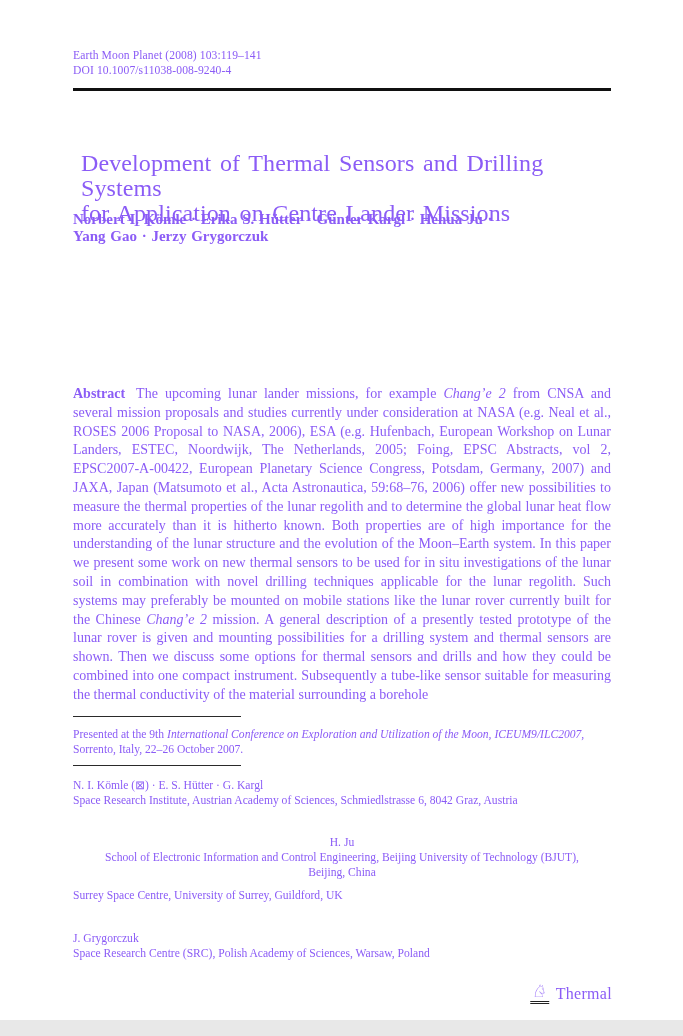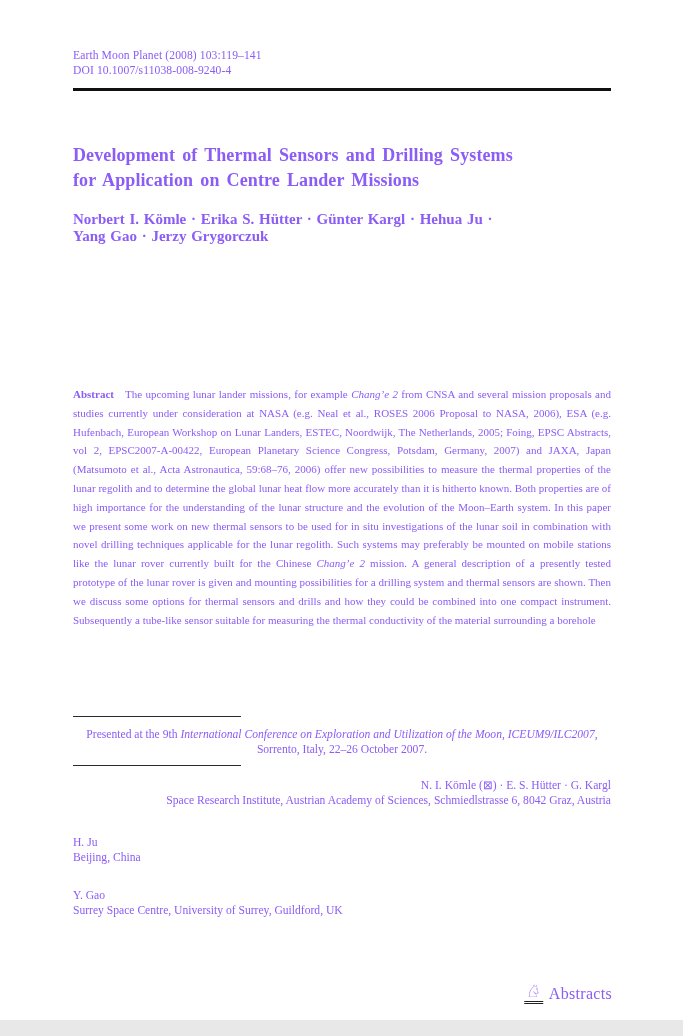--- a/index.html
+++ b/index.html
@@ -13,42 +13,42 @@
     overflow:hidden;
     margin:0 auto;
   }
   .col { position:absolute; left:73px; width:538px; }
 
   
   .masthead { top:48px; font-size:11.6px; line-height:15px; letter-spacing:0.1px; }
   .rule-top { top:88px; height:3px; background:#101010; }
 
   
-  .title { top:143px; margin:0; font-size:18px; font-weight:bold; line-height:25px; word-spacing:2.5px; letter-spacing:0.1px; }
+  .title { top:143px; margin:8px; font-size:24px; font-weight:normal; line-height:25px; word-spacing:2.5px; letter-spacing:0.1px; }
   .title .tline { display:block; }
   .authors { top:211px; font-size:15px; font-weight:bold; line-height:16.5px; word-spacing:1px; }
   .authors .aline { display:block; }
 
   
   .dates { top:330px; font-size:11.6px; line-height:14.5px; }
 
   
-  .abstract { top:385px; margin:0; font-size:11px; line-height:18.8px; text-align:justify; }
+  .abstract { top:385px; margin:0; font-size:14px; line-height:18.8px; text-align:justify; }
   .abs-label { margin-right:11px; }
   .abstract i { font-style:italic; }
 
   
   .fn-rule { height:1px; background:#2a2a2a; width:168px; }
   .fn-rule-1 { top:716px; }
   .fn-rule-2 { top:765px; }
   .fn { font-size:11.6px; line-height:15px; }
-  .presented { top:727px;text-align:center; }
+  .presented { top:727px; }
   .presented i { font-style:italic; }
-  .affil-1 { top:778px;text-align:right; }
-  .affil-2 { top:835px; }
+  .affil-1 { top:778px; }
+  .affil-2 { top:835px;text-align:center; }
   .affil-3 { top:888px; }
   .affil-4 { top:931px; }
   .fn .line { display:block; }
 
   
   .logo { position:absolute; top:983px; right:71px; display:flex; align-items:center; gap:6px; }
   .logo .horse {
     font-size:17px; line-height:17px;
     padding:0 2px 1px 2px;
     border-bottom:3px double #222;
@@ -88,27 +88,31 @@
 
   <div class="col fn-rule fn-rule-2"></div>
 
   <div class="col fn affil-1">
     <span class="line"><span>N. I. Kömle (</span><span>⊠</span><span>) · E. S. Hütter · G. Kargl</span></span>
     <span class="line">Space Research Institute, Austrian Academy of Sciences, Schmiedlstrasse 6, 8042 Graz, Austria</span>
   </div>
 
   <div class="col fn affil-2">
     <span class="line">H. Ju</span>
+    <span class="line">School of Electronic Information and Control Engineering, Beijing University of Technology (BJUT),</span>
     <span class="line">Beijing, China</span>
   </div>
 
   <div class="col fn affil-3">
-    <span class="line">Y. Gao</span>
     <span class="line">Surrey Space Centre, University of Surrey, Guildford, UK</span>
   </div>
 
+  <div class="col fn affil-4">
+    <span class="line">J. Grygorczuk</span>
+    <span class="line">Space Research Centre (SRC), Polish Academy of Sciences, Warsaw, Poland</span>
+  </div>
 
   <div class="logo">
     <span class="horse">♘</span>
-    <span class="brand">Abstracts</span>
+    <span class="brand">Thermal</span>
   </div>
 
 </div>
 
 </body></html>

